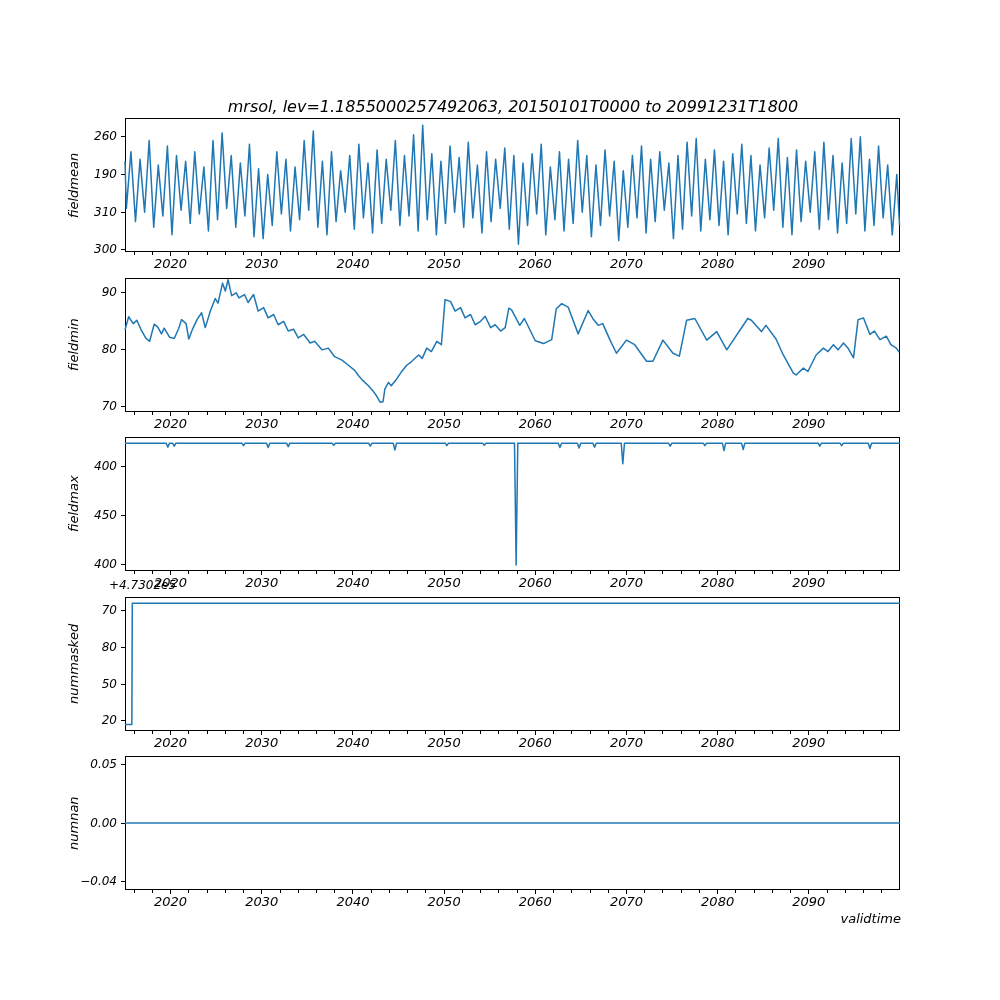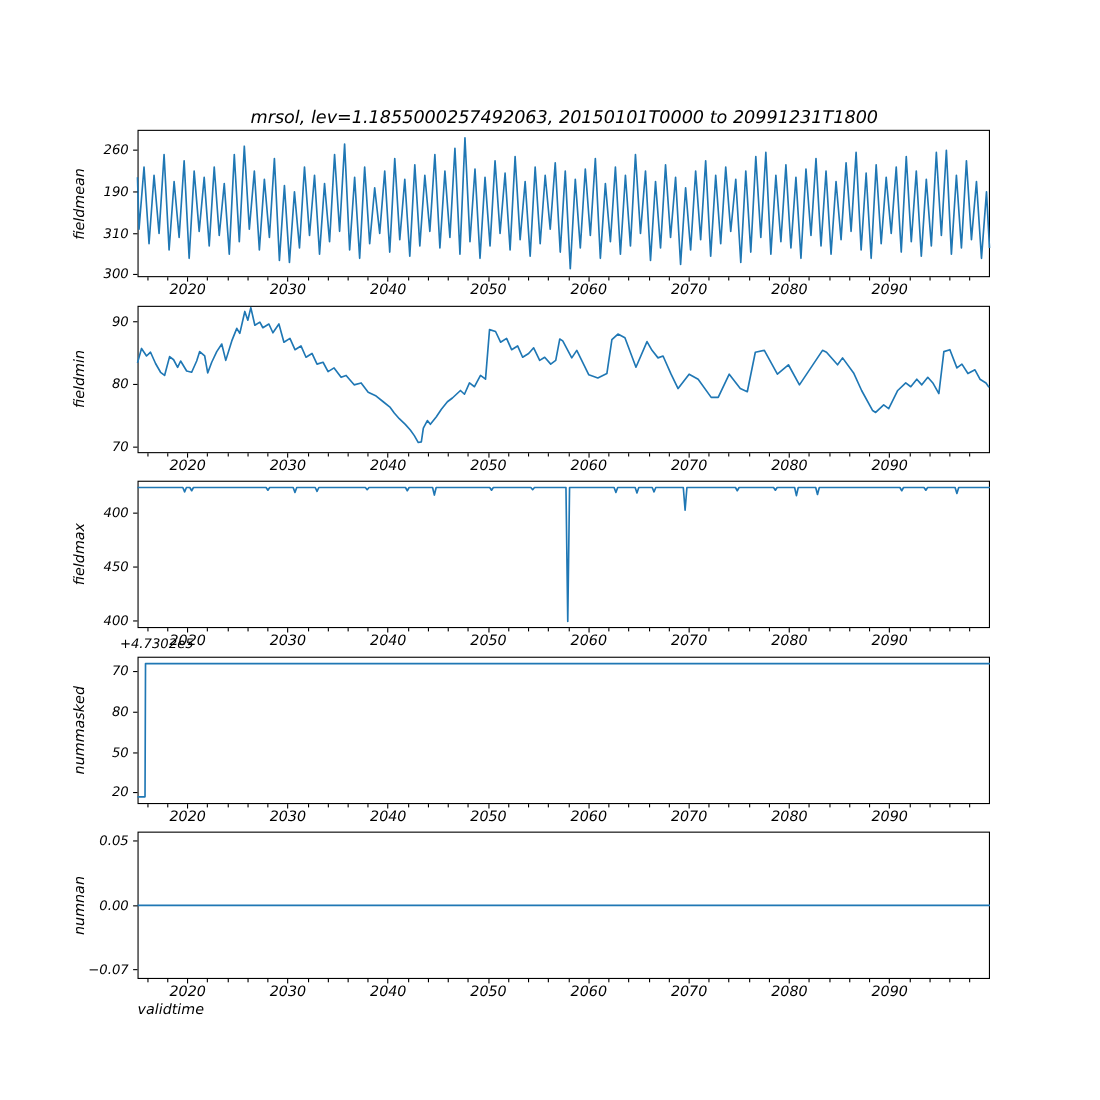--- a/index.html
+++ b/index.html
@@ -7,21 +7,21 @@
           font-family:"DejaVu Sans","Liberation Sans",sans-serif;color:#000;overflow:hidden;font-style:italic;}
   #title{position:absolute;left:125px;width:776px;text-align:center;top:97px;font-size:16px;}
   .subplot{position:absolute;left:0;width:1000px;}
   .axes{position:absolute;left:125px;top:0;width:775px;height:134px;border:1px solid #000;box-sizing:border-box;}
   .plot-svg{position:absolute;left:125px;top:0;width:775px;height:134px;overflow:visible;}
   .ylabel{position:absolute;left:64px;top:0;height:134px;width:18px;display:flex;align-items:center;justify-content:center;
           writing-mode:vertical-rl;transform:rotate(180deg);font-size:13px;white-space:nowrap;}
   .ytick-label{position:absolute;width:55px;text-align:right;font-size:12px;line-height:15px;}
   .xtick-label{position:absolute;width:44px;text-align:center;font-size:13px;line-height:15px;}
   .tick{position:absolute;background:#000;}
-  #xlabel{position:absolute;left:125px;width:776px;top:911px;text-align:left;font-size:13px;}
+  #xlabel{position:absolute;left:125px;width:776px;top:911px;text-align:right;font-size:13px;}
   .offset-text{position:absolute;left:109px;top:-19px;font-size:12px;}
 </style>
 </head>
 <body>
 
 <div id="figure">
   <div id="title">mrsol, lev=1.1855000257492063, 20150101T0000 to 20991231T1800</div>
 
   <div class="subplot" id="sp0" style="top:118px;height:160px;">
     <div class="ylabel">fieldmean</div>
@@ -284,21 +284,21 @@
       <div class="tick" style="left: 881.265px; top: 134px; width: 1px; height: 2.5px;"></div>
     </div>
 
   <div class="subplot" id="sp4" style="top:756px;height:160px;">
     <div class="ylabel">numnan</div>
     <div class="axes"></div>
     <svg class="plot-svg" viewBox="0 0 775 134" preserveAspectRatio="none">
         <polyline points="0.00,67.00 775.00,67.00" fill="none" stroke="#1f77b4" stroke-width="1.5" stroke-linejoin="round" vector-effect="non-scaling-stroke"></polyline>
       </svg>
   <div class="tick" style="left: 121px; top: 124.761px; width: 4px; height: 1px;"></div>
-      <div class="ytick-label" style="left: 62px; top: 117.761px;">−0.07</div>
+      <div class="ytick-label" style="left: 62px; top: 117.761px;">−0.04</div>
       <div class="tick" style="left: 121px; top: 66.5px; width: 4px; height: 1px;"></div>
       <div class="ytick-label" style="left: 62px; top: 59.5px;">0.00</div>
       <div class="tick" style="left: 121px; top: 8.23913px; width: 4px; height: 1px;"></div>
       <div class="ytick-label" style="left: 62px; top: 1.23913px;">0.05</div>
       <div class="tick" style="left: 170.088px; top: 134px; width: 1px; height: 4px;"></div>
       <div class="xtick-label" style="left: 148.588px; top: 138px;">2020</div>
       <div class="tick" style="left: 261.265px; top: 134px; width: 1px; height: 4px;"></div>
       <div class="xtick-label" style="left: 239.765px; top: 138px;">2030</div>
       <div class="tick" style="left: 352.441px; top: 134px; width: 1px; height: 4px;"></div>
       <div class="xtick-label" style="left: 330.941px; top: 138px;">2040</div>

